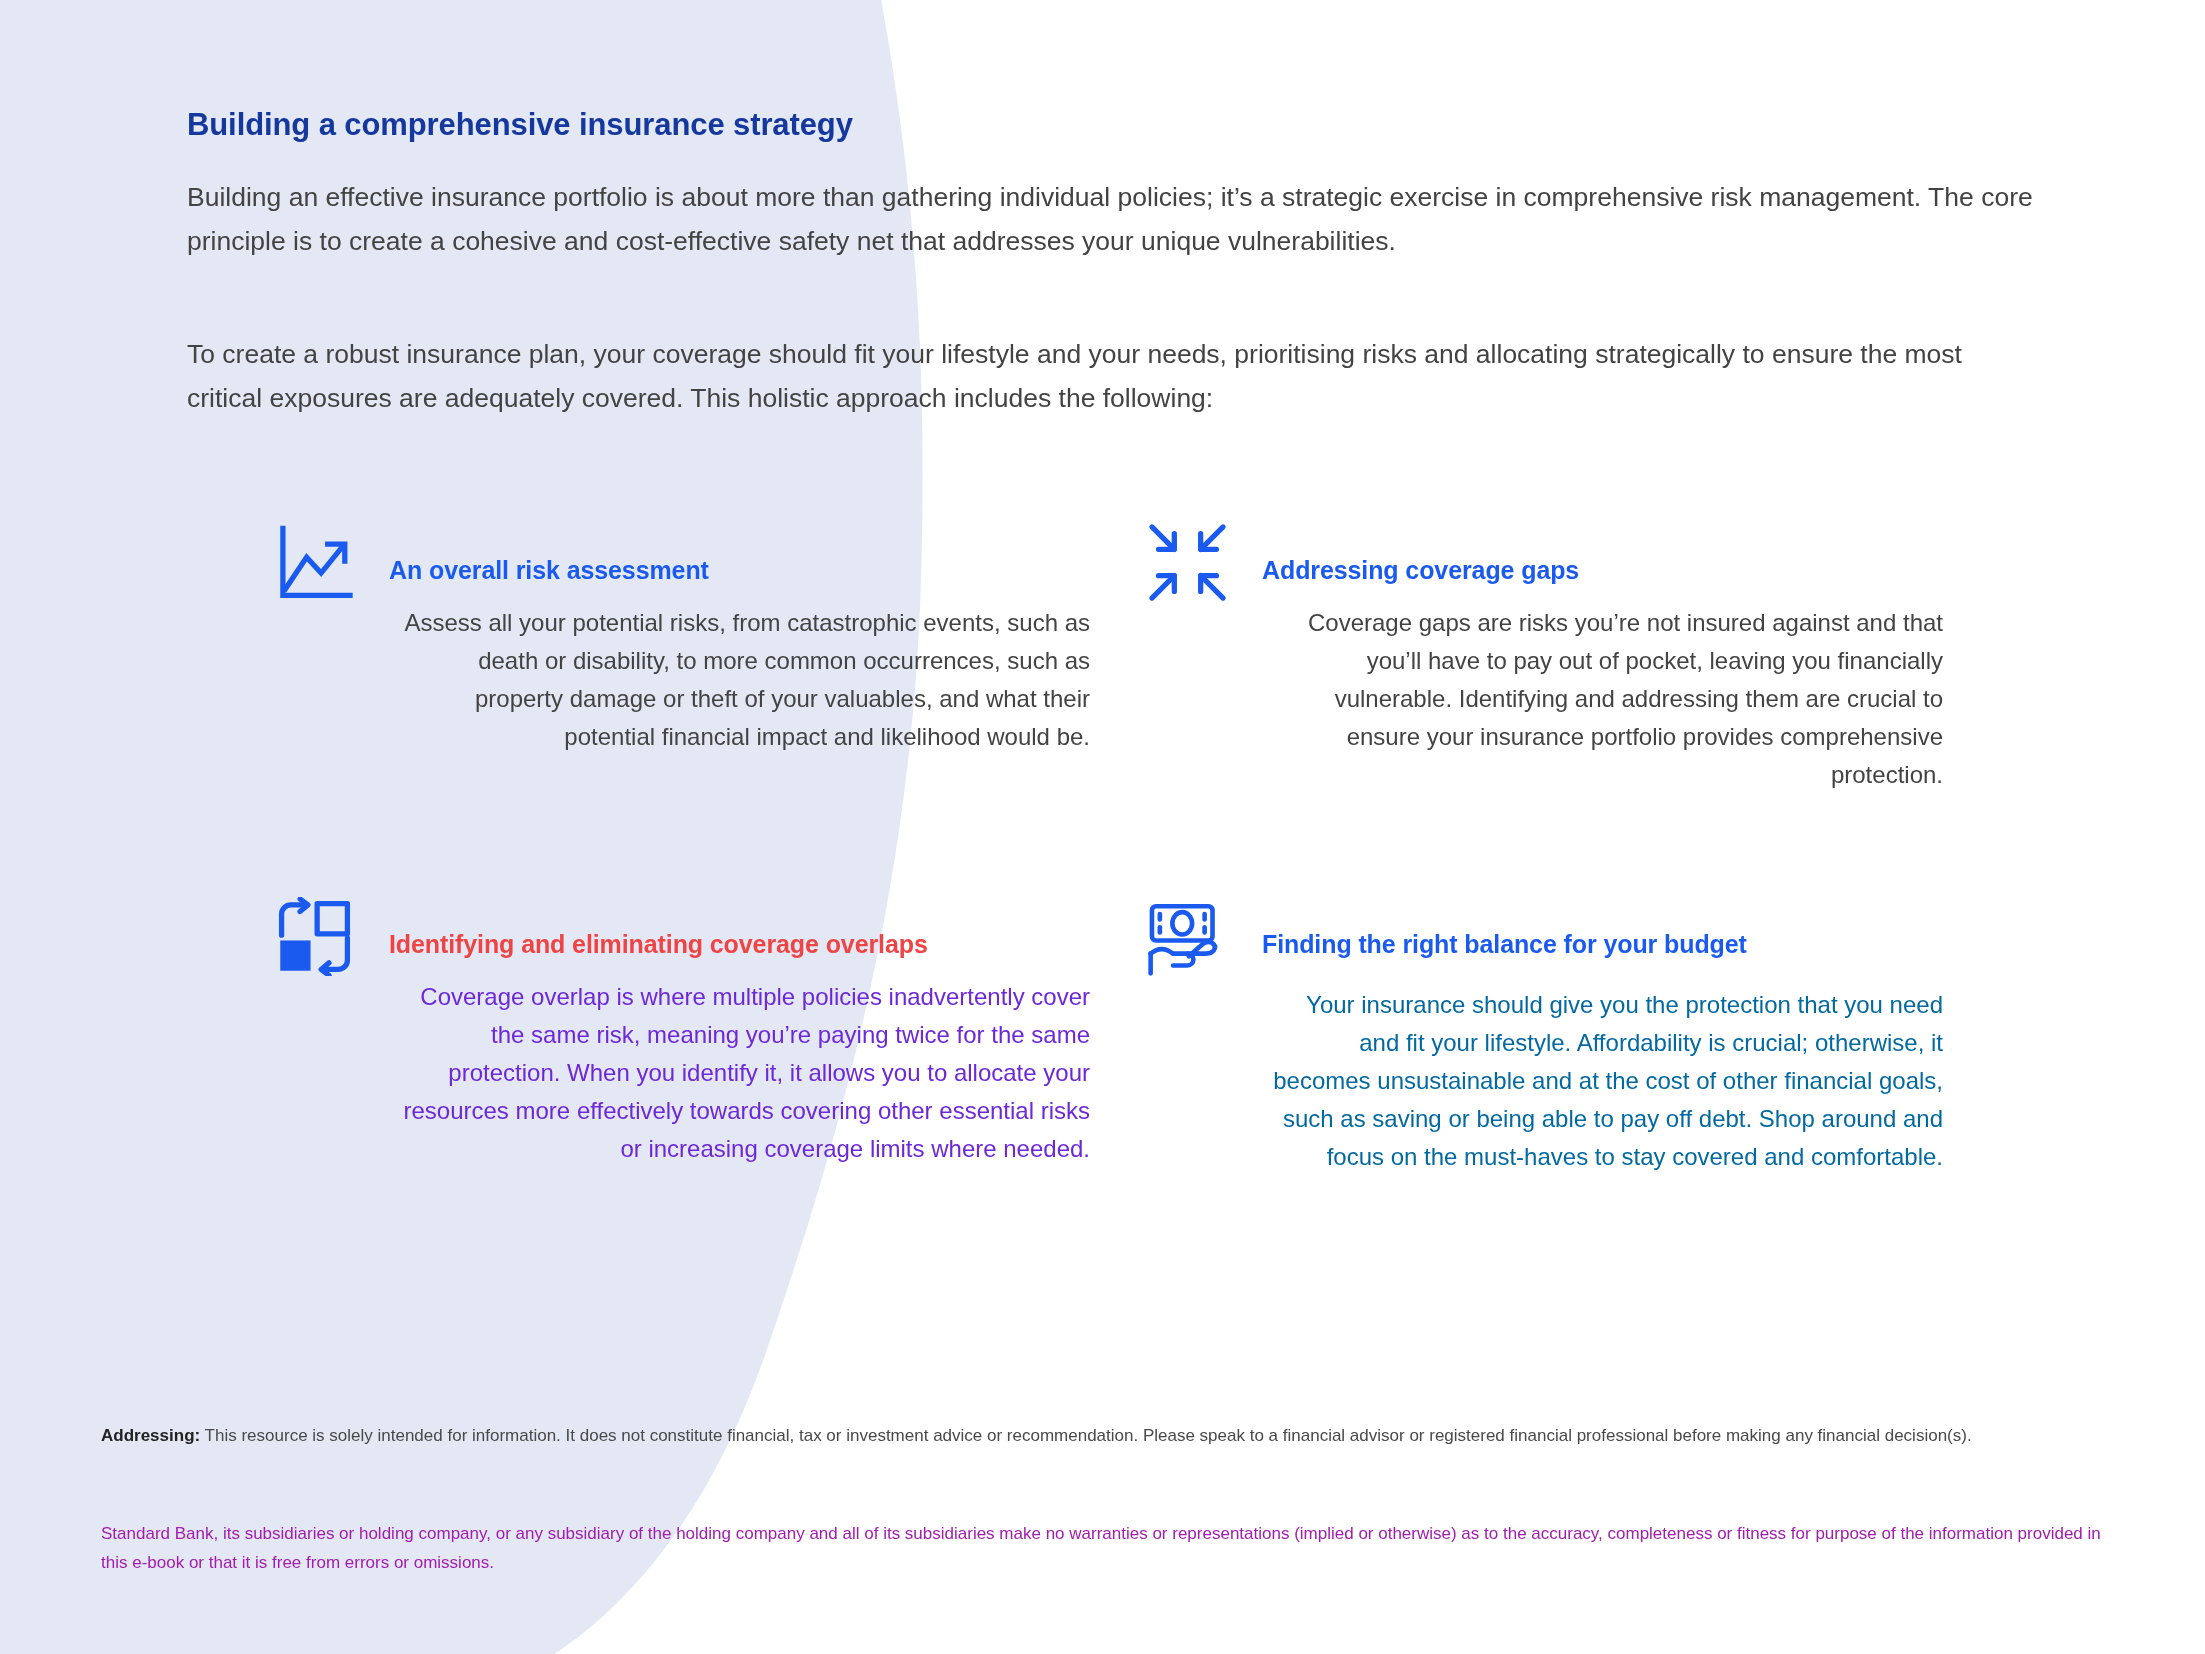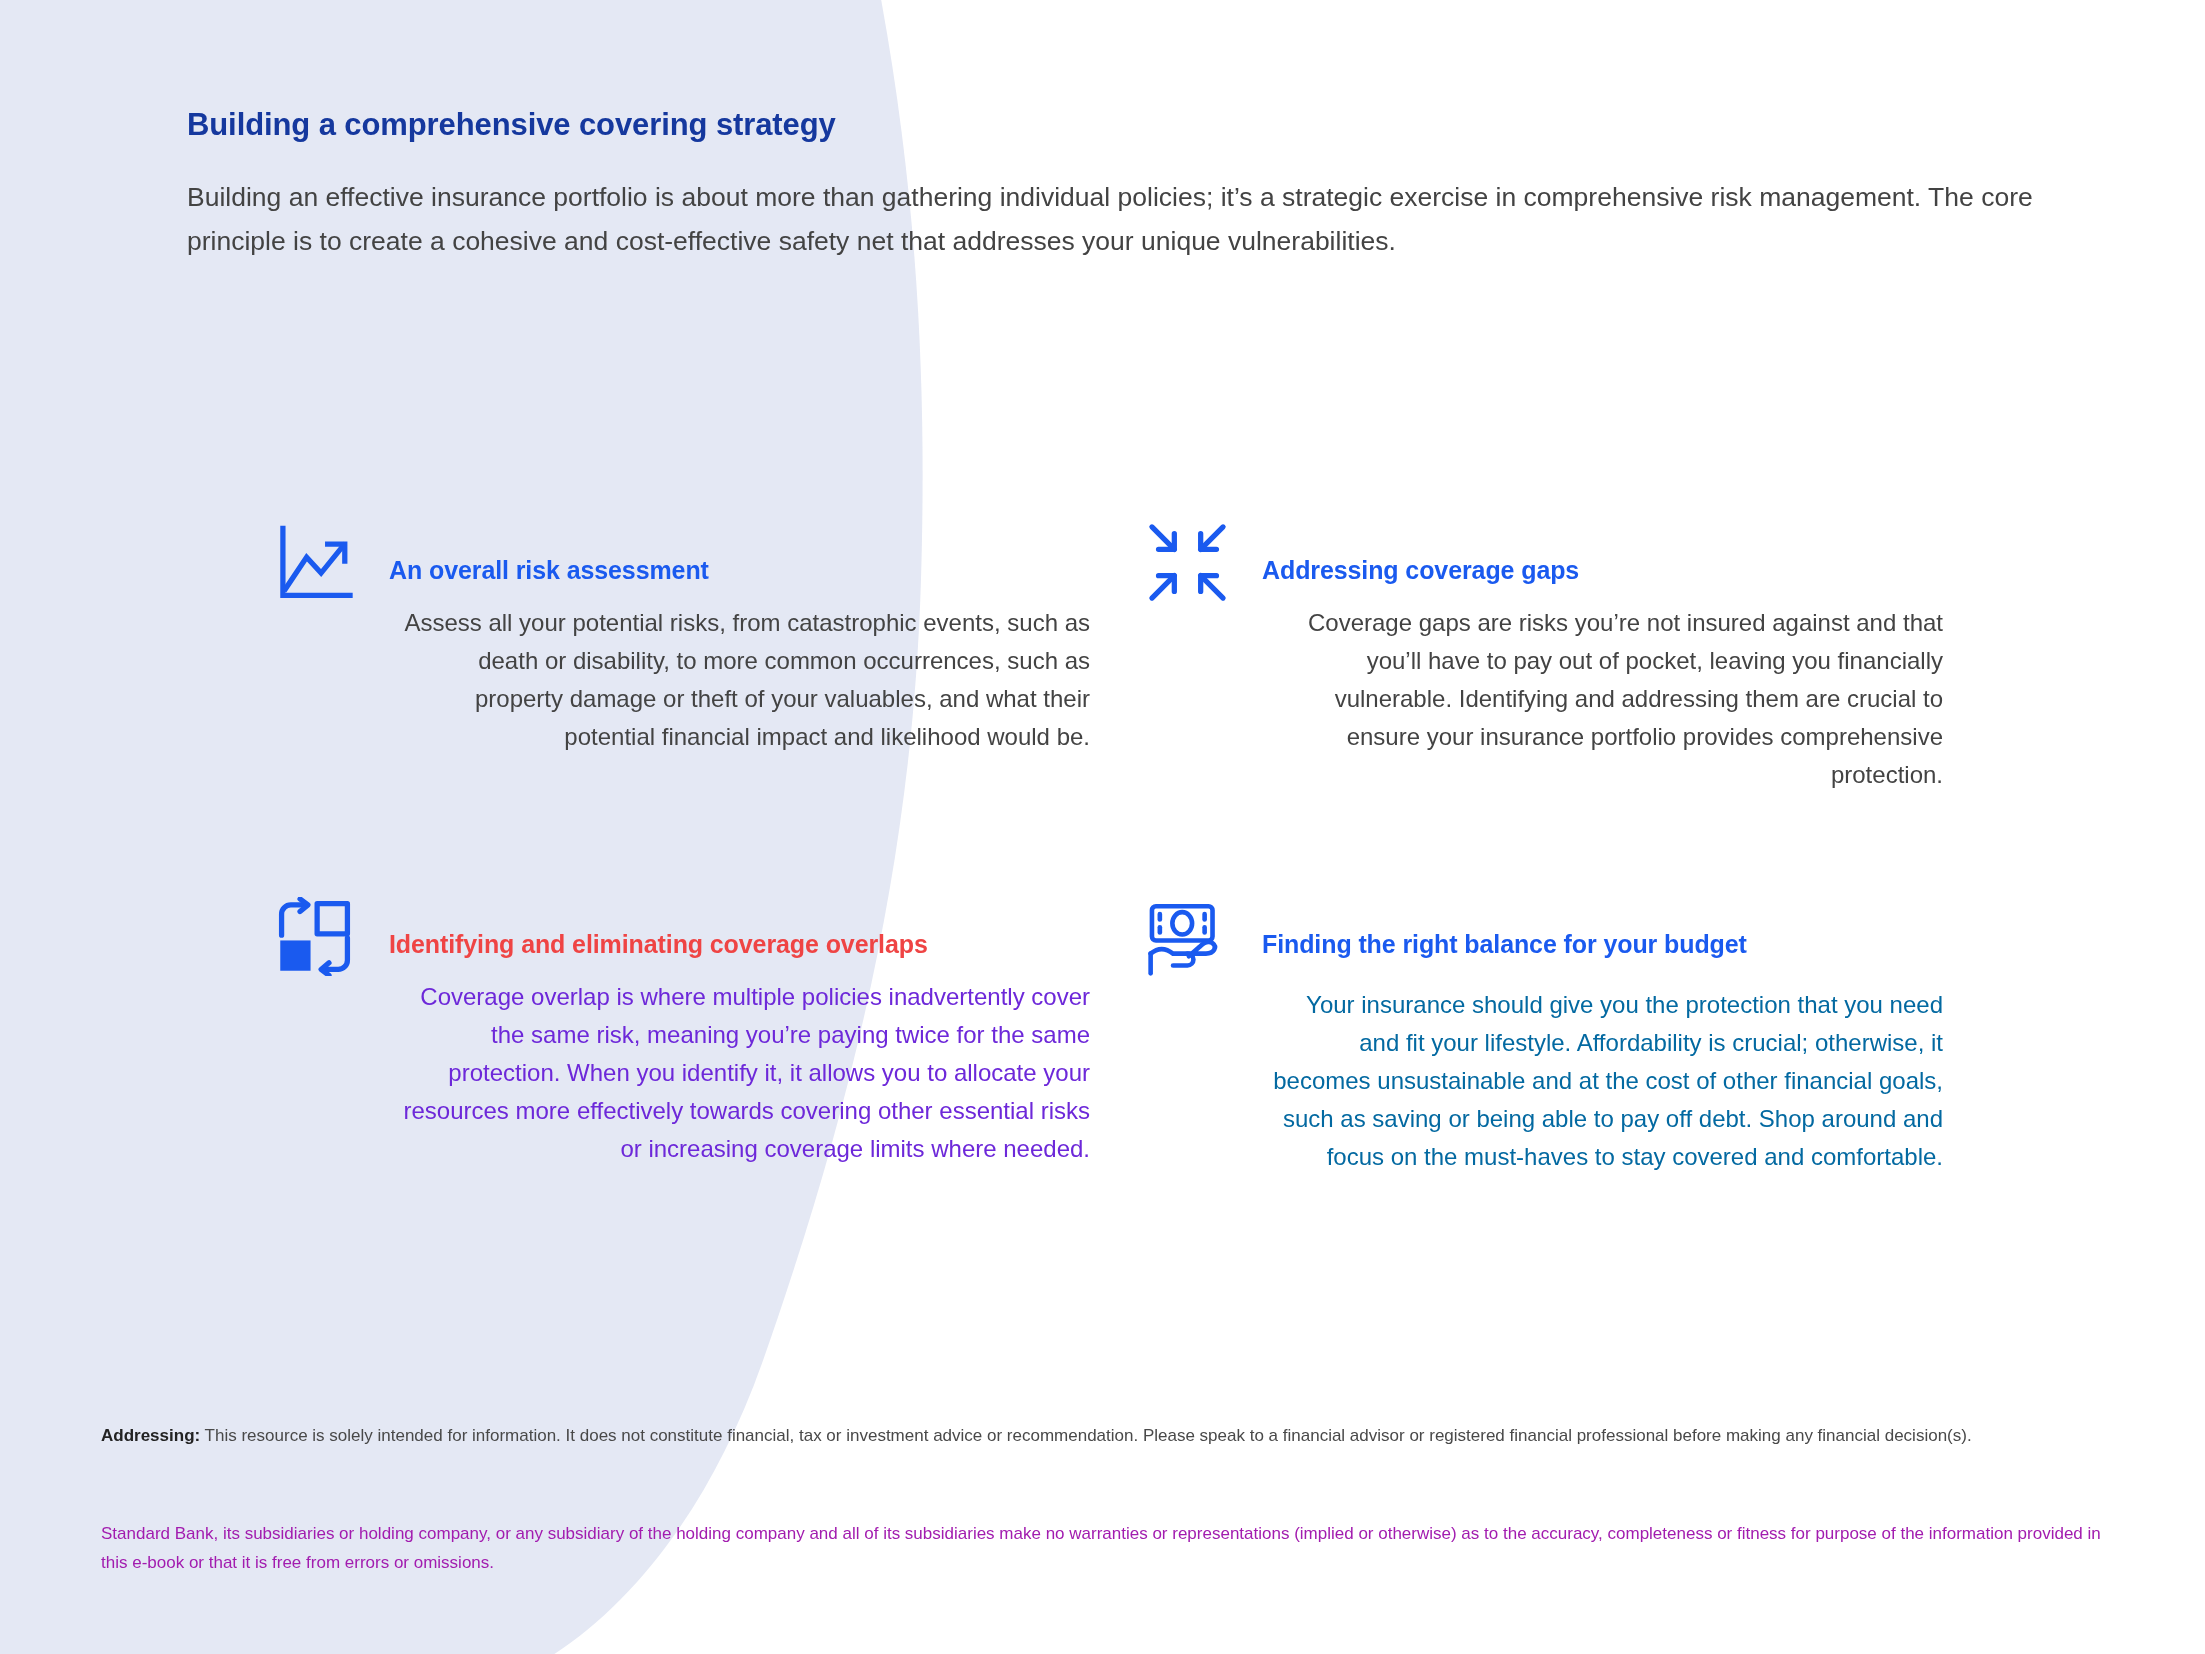--- a/index.html
+++ b/index.html
@@ -119,24 +119,25 @@
 <body>
 
 <div id="page" style="background: rgb(255, 255, 255);">
 
   <svg id="bg-shape" viewBox="0 0 3333 2500" preserveAspectRatio="none" aria-hidden="true">
     <path id="bg-path" d="M0,0 L1332,0 C1392,330 1400,620 1392,880 C1380,1270 1300,1640 1152,2060 C1075,2275 960,2420 838,2500 L0,2500 Z" fill="#E4E8F4"></path>
   </svg>
 
   <div id="content">
 
-    <div class="page-title" style="color: rgb(21, 56, 158);">Building a comprehensive covering strategy</div>
+    <div class="page-title" style="color: rgb(21, 56, 158);">Building a comprehensive insurance strategy</div>
 
     <div class="intro p1" style="color: rgb(67, 67, 67);">Building an effective insurance portfolio is about more than gathering individual policies; it’s a strategic exercise in comprehensive risk management. The core principle is to create a cohesive and cost-effective safety net that addresses your unique vulnerabilities.</div>
 
+    <div class="intro p2" style="color: rgb(67, 67, 67);">To create a robust insurance plan, your coverage should fit your lifestyle and your needs, prioritising risks and allocating strategically to ensure the most critical exposures are adequately covered. This holistic approach includes the following:</div>
 
     <div class="card c1">
       <div class="card-icon">
         <svg viewBox="0 0 120 120" fill="none" stroke="#1A5AEF" stroke-width="8" stroke-linecap="square" stroke-linejoin="miter">
           <path d="M12 8 L12 110 L114 110"></path>
           <polyline points="16,100 48,52 70,76 104,34" fill="none"></polyline>
           <polyline points="80,32 106,32 106,58" fill="none"></polyline>
         </svg>
       </div>
       <div class="card-head" style="color: rgb(26, 90, 239);">An overall risk assessment</div>

